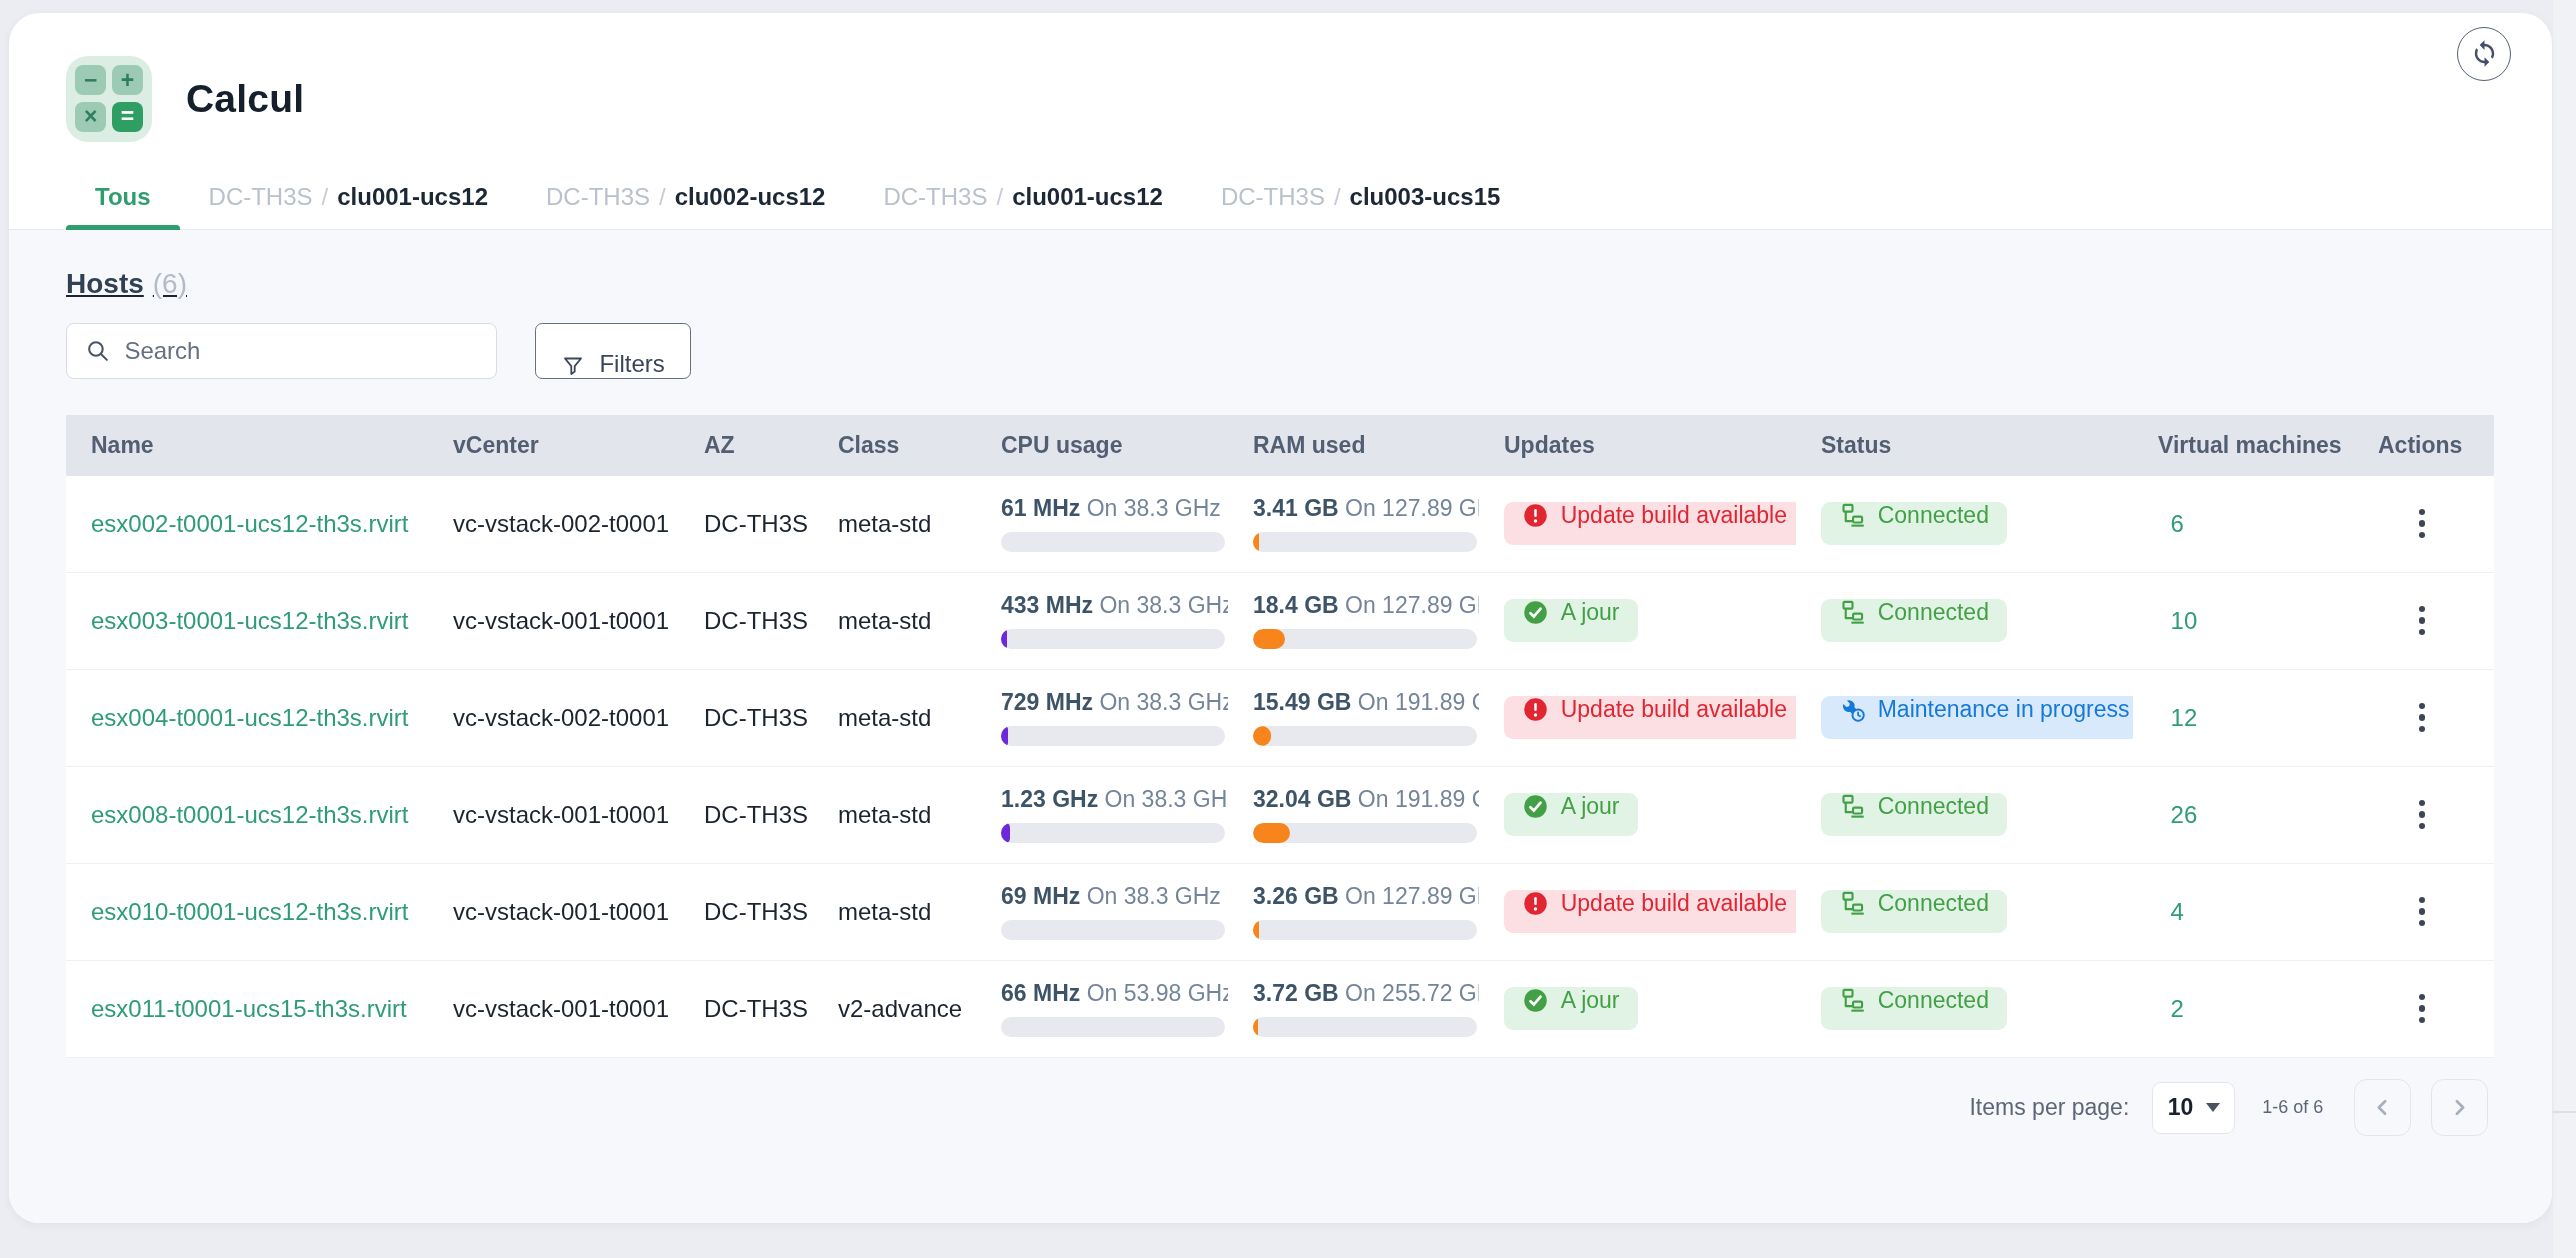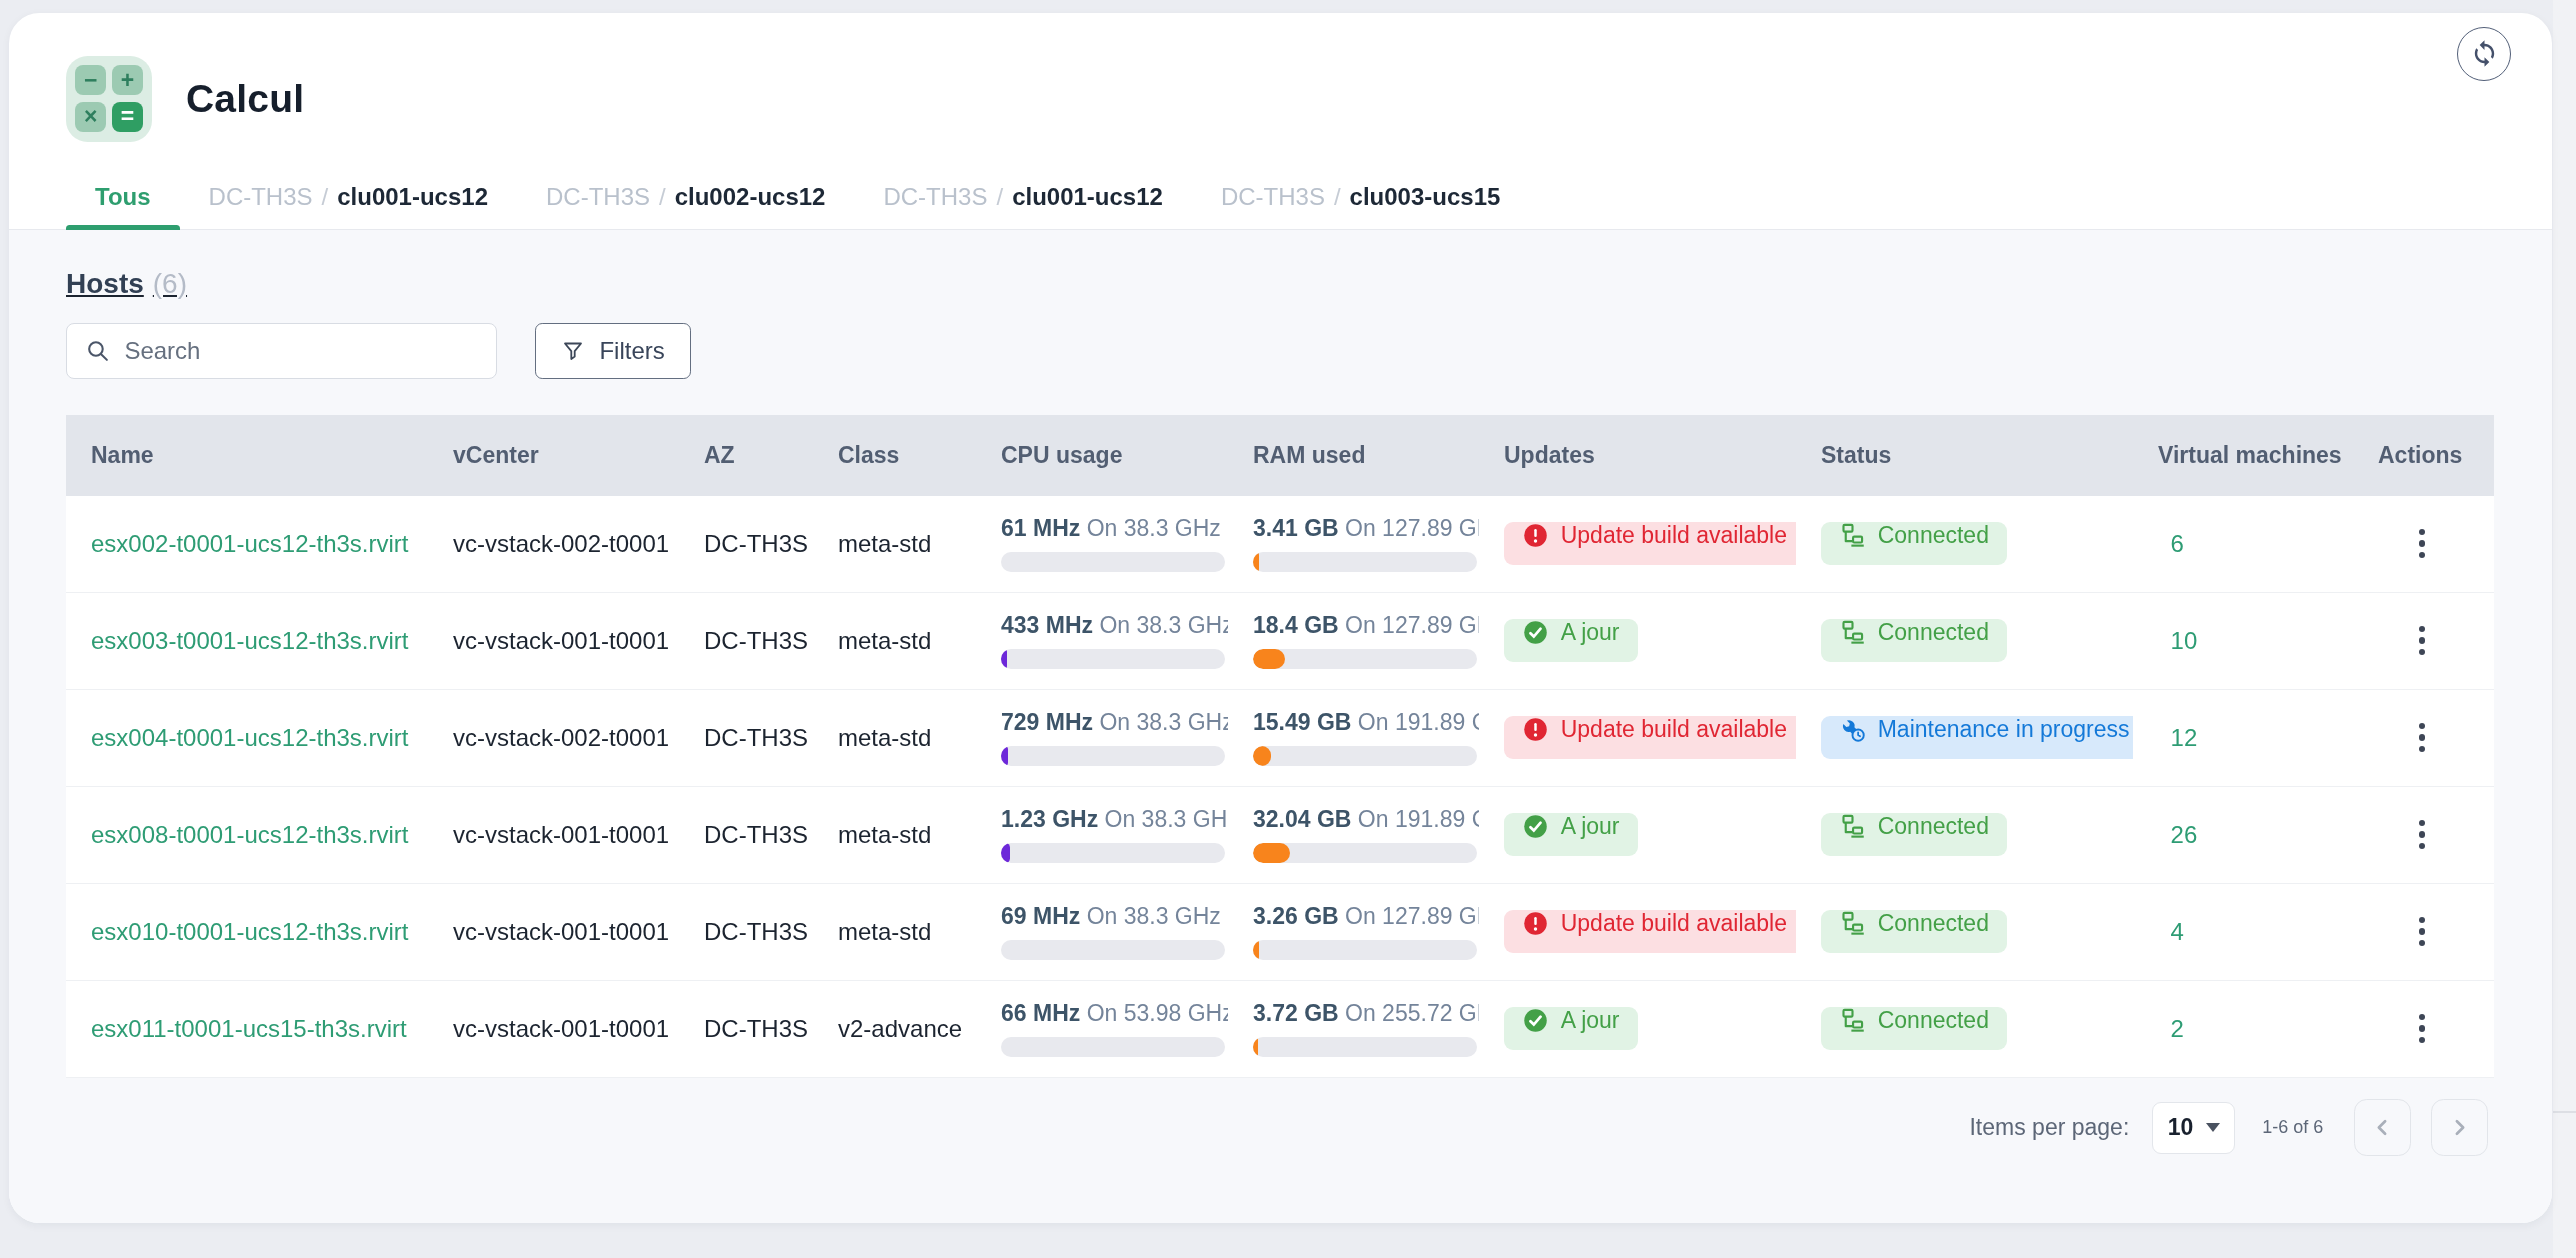--- a/index.html
+++ b/index.html
@@ -63,27 +63,27 @@
   .search-box {
     width:431px; height:56px; background:#fff; border:1.8px solid #d8dce3; border-radius:8px;
     display:flex; align-items:center; padding:0 18px; gap:14.4px;
   }
   .search-box svg { width:25px; height:25px; flex:0 0 auto; }
   .search-box input { border:none; outline:none; flex:1; font-size:24px; font-family:inherit; color:#b91c1c; background:transparent; }
   .search-box input::placeholder { color:#66707f; }
   .filters-btn {
     margin-left:38px; height:56px; padding:0 25px; background:#fff;
     border:1.8px solid #636e80; border-radius:7.2px; cursor:pointer;
-    display:flex; align-items:center; gap:14.4px; font-size:24px; color:#39455a; font-family:inherit;
+    display:flex; align-items:flex-end; gap:14.4px; font-size:24px; color:#39455a; font-family:inherit;
   }
   .filters-btn svg { width:24px; height:24px; }
 
   
   .table { margin-top:36px; width:2428px; }
-  .thead { display:flex; background:#e2e5eb; height:81px; align-items:center; }
+  .thead { display:flex; background:#e2e5eb; height:61px; align-items:center; }
   .th { font-size:23px; font-weight:700; color:#525e72; padding-left:25px; }
   .trow { display:flex; background:#ffffff; height:97px; align-items:center; border-bottom:1.8px solid #eef0f3; }
   .td { padding-left:25px; font-size:24px; color:#1c2430; overflow:hidden; }
 
   .col-name   { width:362px; }
   .col-vc     { width:251px; }
   .col-az     { width:134px; }
   .col-class  { width:163px; }
   .col-cpu    { width:252px; }
   .col-ram    { width:251px; }

